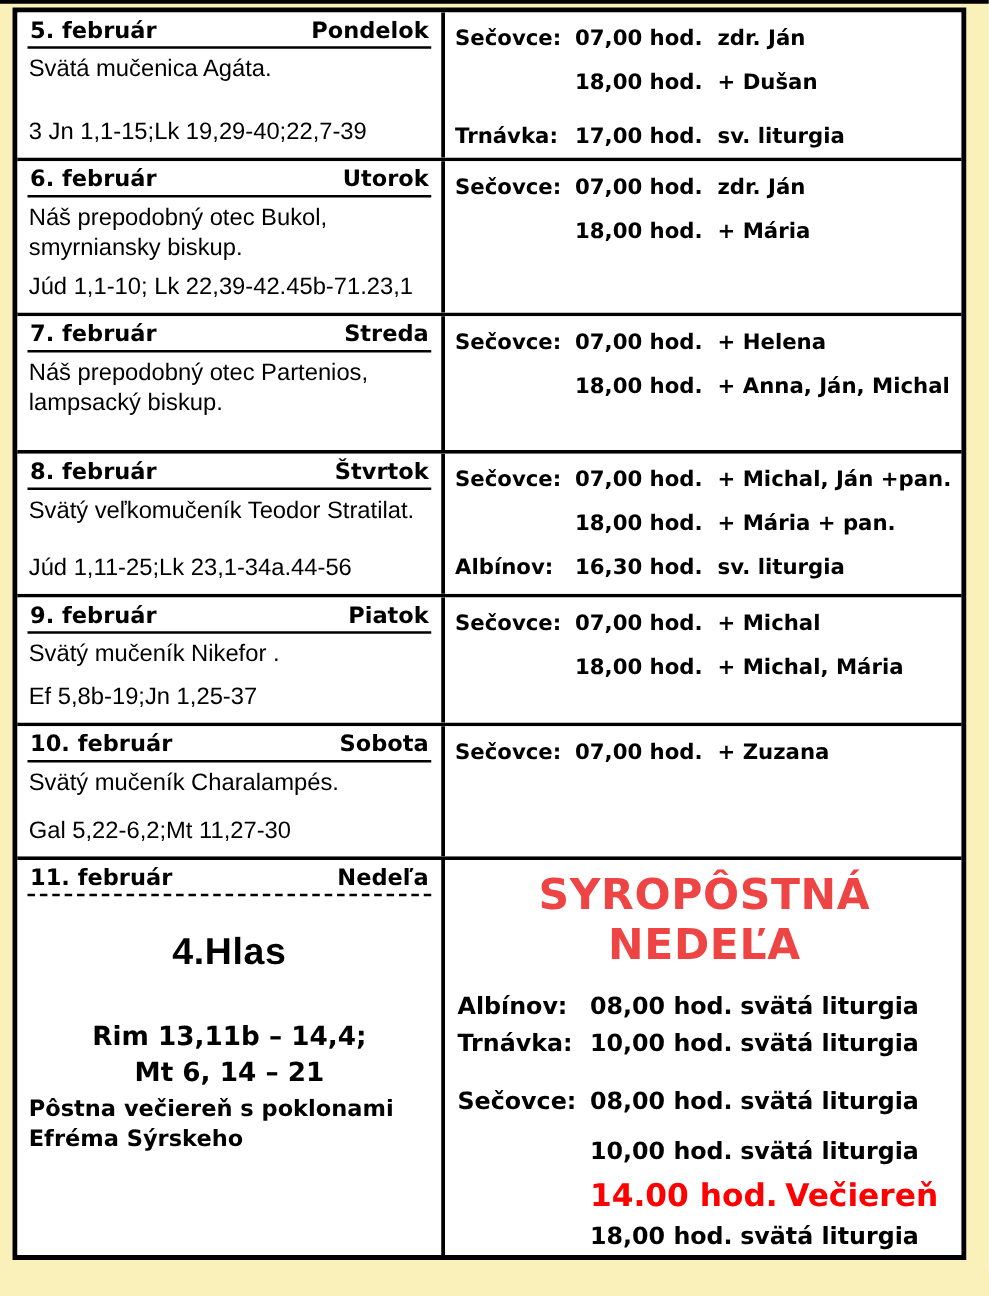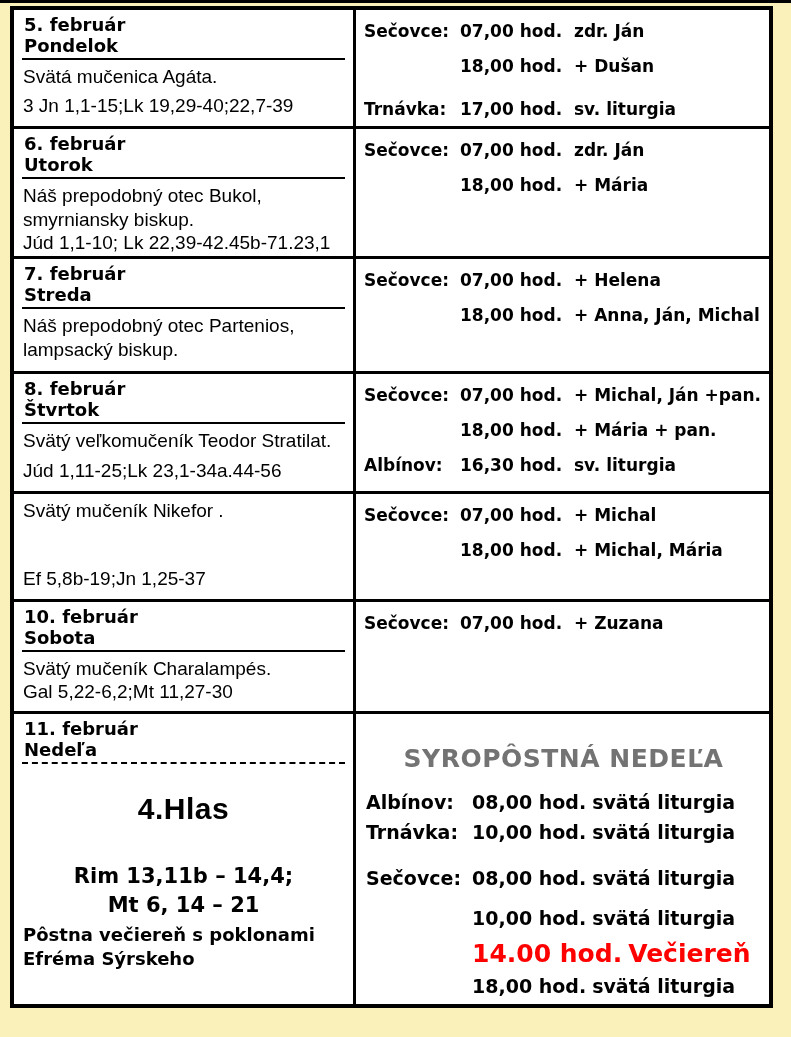--- a/index.html
+++ b/index.html
@@ -20,42 +20,41 @@
     box-sizing:border-box;
     display:flex;flex-direction:column;
   }
   .row{display:flex;border-bottom:3px solid #000;box-sizing:border-box;}
   .row:last-child{border-bottom:none;flex:1;}
   .r0{height:119px}.r1{height:130px}.r2{height:115px}.r3{height:120px}.r4{height:108px}.r5{height:112px}
   .cell{box-sizing:border-box;background:#fff;}
   .cell.left{width:342px;border-right:3px solid #000;display:flex;flex-direction:column;padding:0 9px;}
   .cell.right{flex:1;padding:4px 6px 0 8px;}
   .dayhead{
-    display:flex;justify-content:space-between;align-items:flex-start;
+    display:flex;justify-content:space-between;align-items:flex-end;
     font-family:"DejaVu Sans",sans-serif;font-weight:700;font-size:18px;
     padding:4px 2px 2px 2px;
     border-bottom:2px solid #000;
     margin:0 -1px;
-    flex-direction:column;
   }
   .dayhead.dashed{border-bottom:2px dashed #000;}
   .desc{font-size:19px;line-height:1.25;margin-top:5px;flex:1;}
   .readings{display:flex;font-size:19px;margin-bottom:9px;}
   .svc{display:flex;gap:8px;font-family:"DejaVu Sans",sans-serif;font-weight:700;font-size:17px;line-height:35px;white-space:nowrap;}
   .svc .loc{width:88px;flex:none;}
   .svc .time{min-width:106px;flex:none;}
   .svc.gap{margin-top:8px;}
   
   .sun-left .desc{flex:none;}
   .hlas{font-size:30px;font-weight:700;text-align:center;margin-top:28px;letter-spacing:0.5px;}
   .sun-readings{text-align:center;margin-top:36px;font-family:"DejaVu Sans",sans-serif;font-weight:700;font-size:21px;line-height:1.4;}
   .sun-note{text-align:left;font-family:"DejaVu Sans",sans-serif;font-weight:700;font-size:18px;line-height:1.35;margin-top:2px;}
   .sun-title{
     text-align:center;font-family:"DejaVu Sans",sans-serif;font-weight:700;
-    font-size:25px;color:#737373;margin-top:26px;letter-spacing:0.5px;
+    font-size:34px;color:#ef4444;margin-top:4px;letter-spacing:0.5px;
   }
   .ssvc{display:flex;gap:6px;font-family:"DejaVu Sans",sans-serif;font-weight:700;font-size:19px;line-height:30px;white-space:nowrap;padding-left:2px;}
   .ssvc .loc{width:100px;flex:none;}
   .ssvc .time{min-width:112px;flex:none;}
   .ssvc.g16{margin-top:14px;}
   .ssvc.g18{margin-top:16px;}
   .ssvc.g12{margin-top:10px;}
   .ssvc.red{color:#FF0000;font-size:25px;line-height:34px;margin-top:4px;}
   .ssvc.red .time{min-width:130px;}
 </style>
@@ -175,20 +174,24 @@
       <div class="svc">
         <span class="loc">Albínov:</span>
         <span class="time">16,30 hod.</span>
         <span class="who">sv. liturgia</span>
       </div>
     </div>
   </div>
 
   <div class="row r4">
     <div class="cell left">
+      <div class="dayhead">
+        <span>9. február</span>
+        <span>Piatok</span>
+      </div>
       <div class="desc">Svätý mučeník Nikefor .</div>
       <div class="readings">
         <span>Ef 5,8b-19;</span>
         <span>Jn 1,25-37</span>
       </div>
     </div>
     <div class="cell right">
       <div class="svc">
         <span class="loc">Sečovce:</span>
         <span class="time">07,00 hod.</span>

